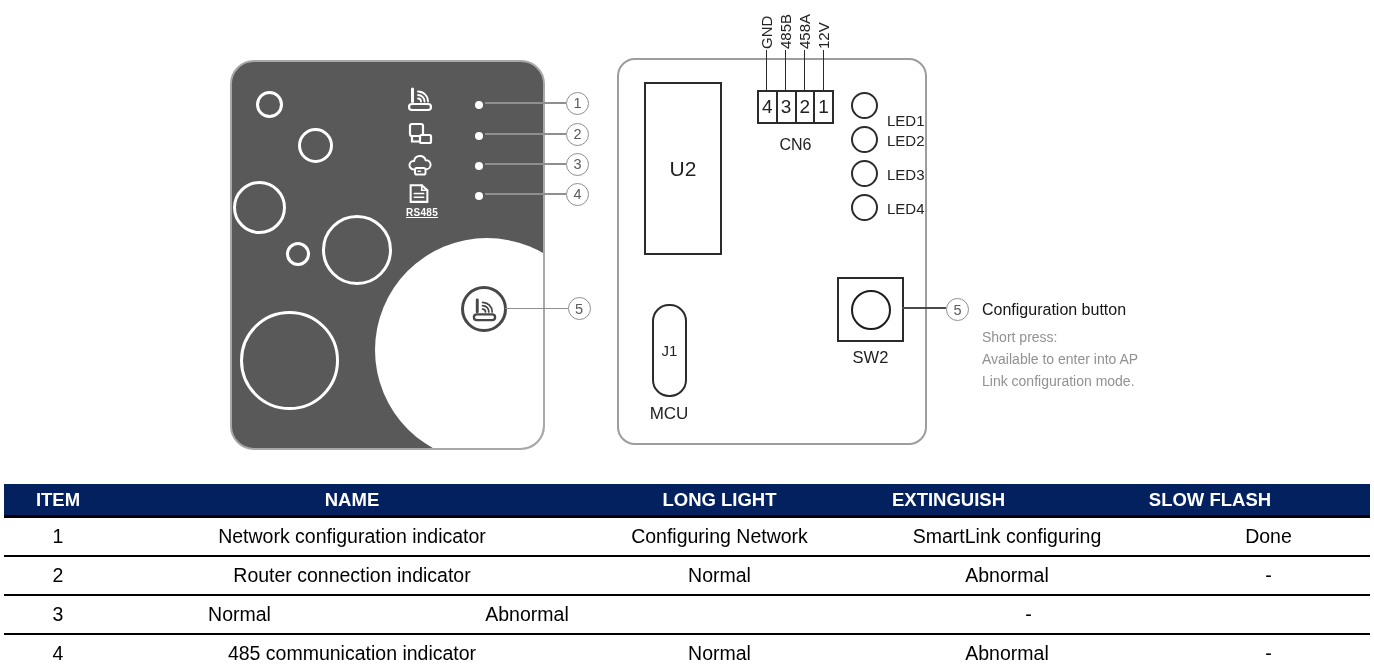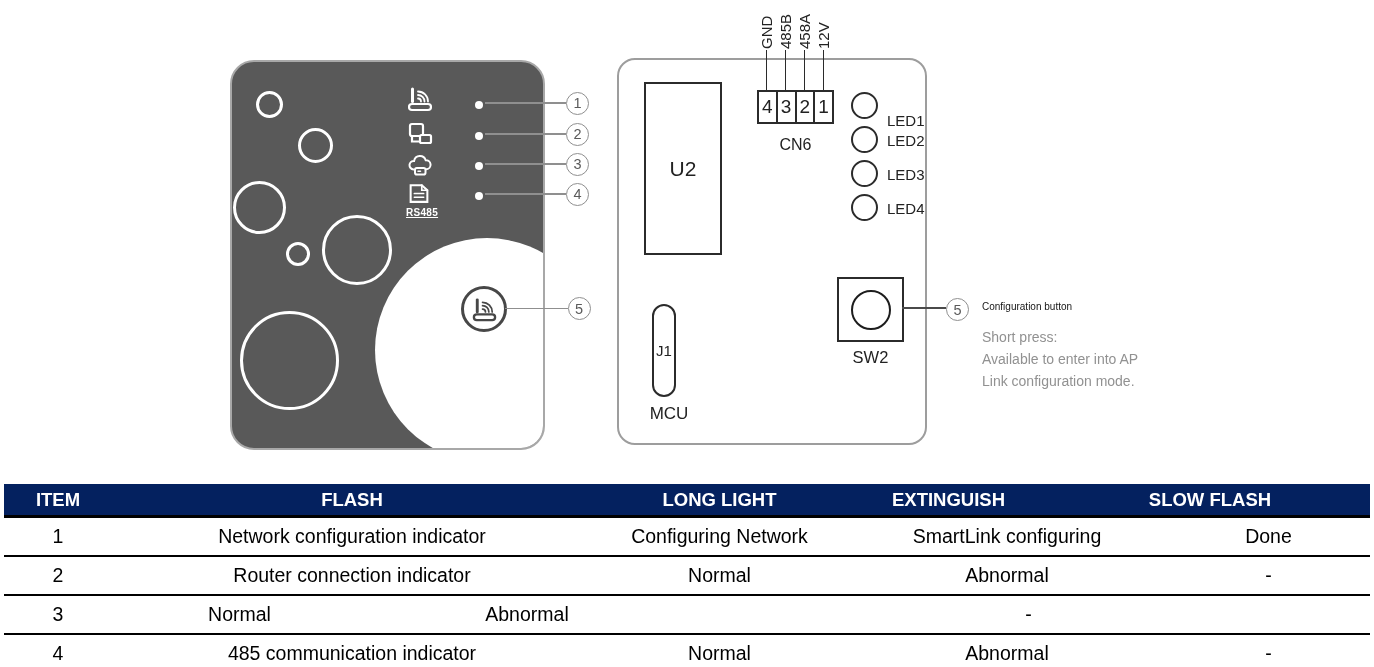--- a/index.html
+++ b/index.html
@@ -26,21 +26,21 @@
   }
 
   
   .callout-line{position:absolute;height:1.5px;background:#8f8f8f;}
   .callout-line.dark{background:#4a4a4a;}
   .cnum{
     position:absolute;width:23px;height:23px;border:1.5px solid #8f8f8f;border-radius:50%;
     box-sizing:border-box;display:flex;align-items:center;justify-content:center;
     font-size:14.5px;color:#5a5a5a;background:#fff;
   }
-  .cfg-title{position:absolute;font-size:10px;color:#161616;}
+  .cfg-title{position:absolute;font-size:16px;color:#161616;}
   .cfg-line{position:absolute;font-size:14px;color:#919191;}
 
   
   .pcb{
     position:absolute;left:617px;top:58px;width:310px;height:387px;
     border:2px solid #9d9d9d;border-radius:18px;background:#fff;box-sizing:border-box;
   }
   .chip{position:absolute;border:2px solid #2b2b2b;box-sizing:border-box;
     display:flex;align-items:center;justify-content:center;background:#fff;}
   .chip-label{font-size:21px;color:#222;}
@@ -165,42 +165,42 @@
 
   <div class="pcb-led" style="left:232px;top:32px;"></div>
   <div class="pcb-led" style="left:232px;top:66px;"></div>
   <div class="pcb-led" style="left:232px;top:100px;"></div>
   <div class="pcb-led" style="left:232px;top:134px;"></div>
   <div class="pcb-led-label" style="left:268px;top:52px;">LED1</div>
   <div class="pcb-led-label" style="left:268px;top:72px;">LED2</div>
   <div class="pcb-led-label" style="left:268px;top:106px;">LED3</div>
   <div class="pcb-led-label" style="left:268px;top:140px;">LED4</div>
 
-  <div class="chip" style="left:33px;top:244px;width:24px;height:93px;border-radius:17px;">
+  <div class="chip" style="left:33px;top:244px;width:35px;height:93px;border-radius:17px;">
     <span class="chip-label" style="font-size:15px;">J1</span>
   </div>
   <div class="board-text" style="left:18px;top:344px;width:64px;font-size:17px;">MCU</div>
 
   <div class="chip" style="left:218px;top:217px;width:67px;height:65px;border-width:2.5px;">
     <div class="sw2-circle"></div>
   </div>
   <div class="board-text" style="left:214px;top:288px;width:75px;font-size:16.5px;">SW2</div>
 </div>
 
 <div class="callout-line dark" style="left:902px;top:307px;width:44px;"></div>
 <div class="cnum" style="left:946px;top:298px;">5</div>
 <div class="cfg-title" style="left:982px;top:301px;">Configuration button</div>
 <div class="cfg-line" style="left:982px;top:329px;">Short press:</div>
 <div class="cfg-line" style="left:982px;top:351px;">Available to enter into AP</div>
 <div class="cfg-line" style="left:982px;top:373px;">Link configuration mode.</div>
 
 <div class="ref-table">
   <div class="trow header-row">
     <div class="tcell c0">ITEM</div>
-    <div class="tcell c1">FLASH</div>
+    <div class="tcell c1">NAME</div>
     <div class="tcell c2">LONG LIGHT</div>
     <div class="tcell c4">EXTINGUISH</div>
     <div class="tcell c3">SLOW FLASH</div>
   </div>
   <div class="trow">
     <div class="tcell c0">1</div>
     <div class="tcell c1">Network configuration indicator</div>
     <div class="tcell c2">Configuring Network</div>
     <div class="tcell c3">SmartLink configuring</div>
     <div class="tcell c4">Done</div>

